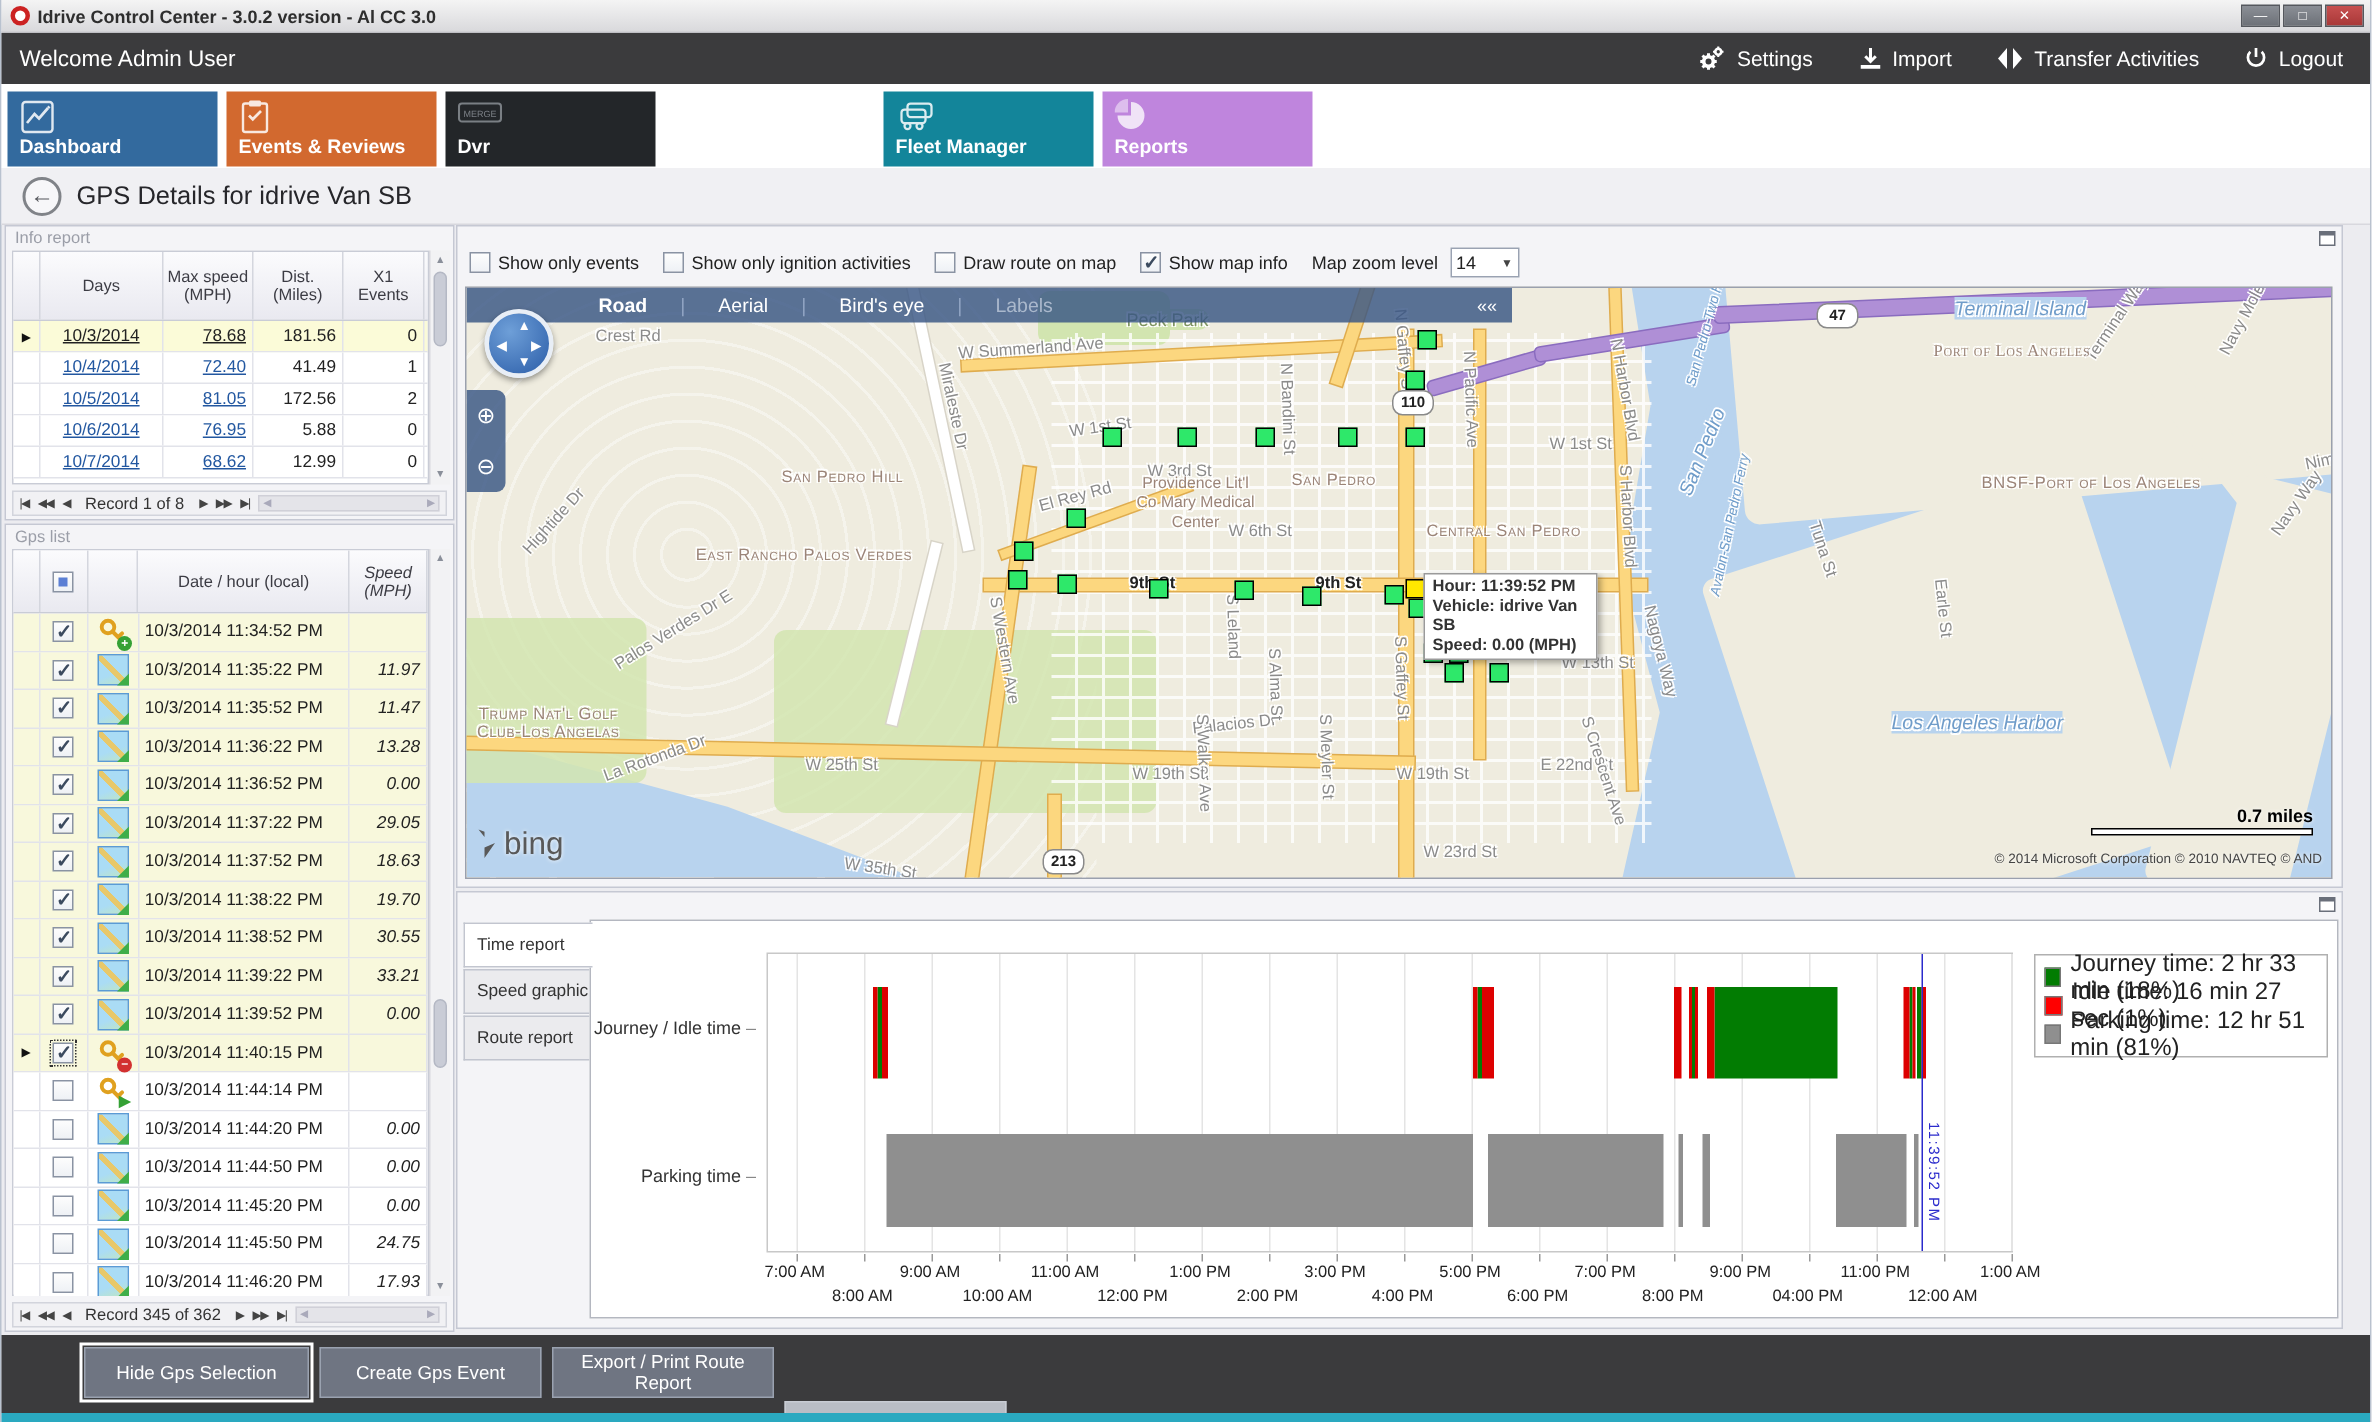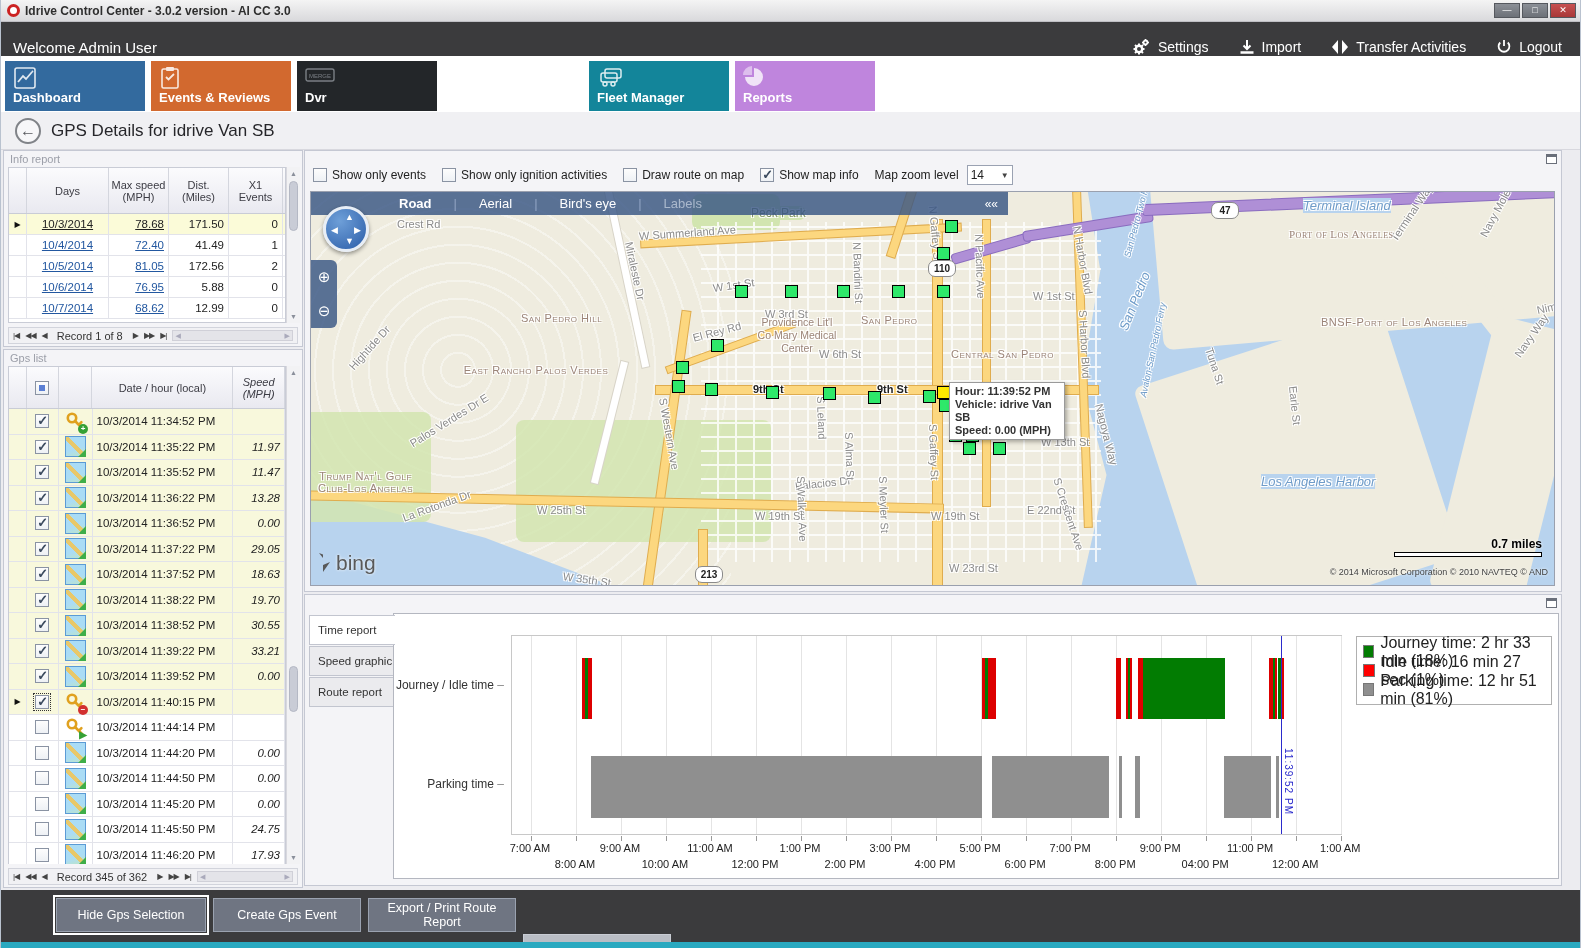--- a/index.html
+++ b/index.html
@@ -8,21 +8,21 @@
 
   
   .titlebar { position:absolute; left:0; top:0; width:100%; height:22px; background:linear-gradient(#f4f4f4,#d9d9dc); border-bottom:1px solid #bfbfc4; display:flex; align-items:center; padding:0 4px; }
   .appicon { width:13px; height:13px; border-radius:50%; border:3px solid #cc2222; background:#fff; margin:0 5px 0 2px; }
   .wtitle { font-size:12px; font-weight:bold; color:#2e2e2e; }
   .winbtns { margin-left:auto; display:flex; gap:2px; }
   .winbtn { width:26px; height:15px; background:linear-gradient(#8b8f96,#6d7178); border:1px solid #55585e; color:#fff; font-size:9px; line-height:13px; text-align:center; cursor:pointer; }
   .winbtn.close { background:linear-gradient(#c75050,#a83838); }
 
   
-  .topbar { position:absolute; left:0; top:22px; width:100%; height:34px; background:#3b3b3d; display:flex; align-items:flex-end; color:#fff; }
+  .topbar { position:absolute; left:0; top:22px; width:100%; height:34px; background:#3b3b3d; display:flex; align-items:center; color:#fff; }
   .welcome { font-size:15px; margin-left:12px; }
   .actions { margin-left:auto; display:flex; align-items:center; gap:30px; margin-right:18px; }
   .action { display:flex; align-items:center; gap:7px; font-size:14px; cursor:pointer; }
   .action svg { display:block; }
 
   
   .tabstrip { position:absolute; left:0; top:56px; width:100%; height:56px; background:#ffffff; }
   .tab { position:absolute; top:5px; height:50px; width:140px; color:#fff; cursor:pointer; }
   .tab .ticon { position:absolute; left:8px; top:5px; opacity:.85; }
   .tab .tlabel { position:absolute; left:8px; bottom:6px; font-size:13px; font-weight:bold; }
@@ -282,21 +282,21 @@
           <div class="c1">Days</div>
           <div class="c2">Max speed (MPH)</div>
           <div class="c3">Dist. (Miles)</div>
           <div class="c4">X1 Events</div>
         </div>
       <div id="inforows">
           <div class="trow sel" style="height: 21px;">
             <div class="c0 rowmark">▶</div>
             <div class="c1 ctr lnk dark">10/3/2014</div>
             <div class="c2 num lnk dark">78.68</div>
-            <div class="c3 num">171.50</div>
+            <div class="c3 num">181.56</div>
             <div class="c4 num">0</div>
           </div>
           <div class="trow" style="height: 21px;">
             <div class="c0 rowmark"></div>
             <div class="c1 ctr lnk">10/4/2014</div>
             <div class="c2 num lnk">72.40</div>
             <div class="c3 num">41.49</div>
             <div class="c4 num">1</div>
           </div>
           <div class="trow" style="height: 21px;">

